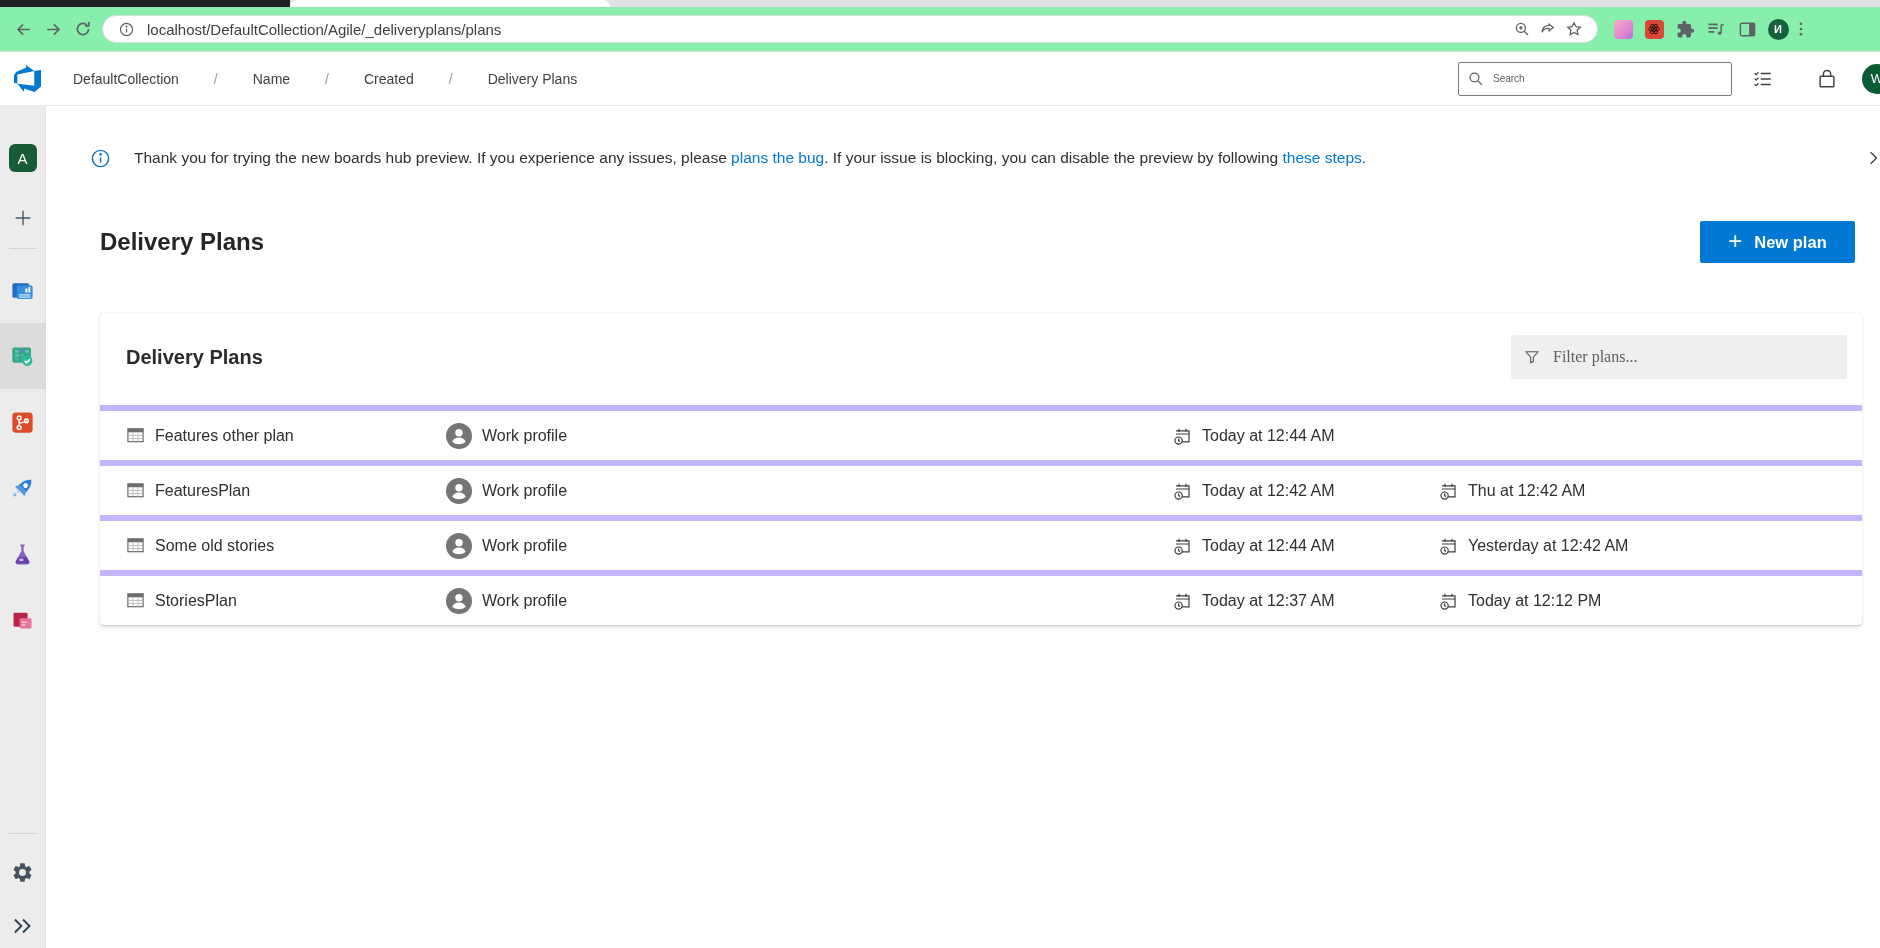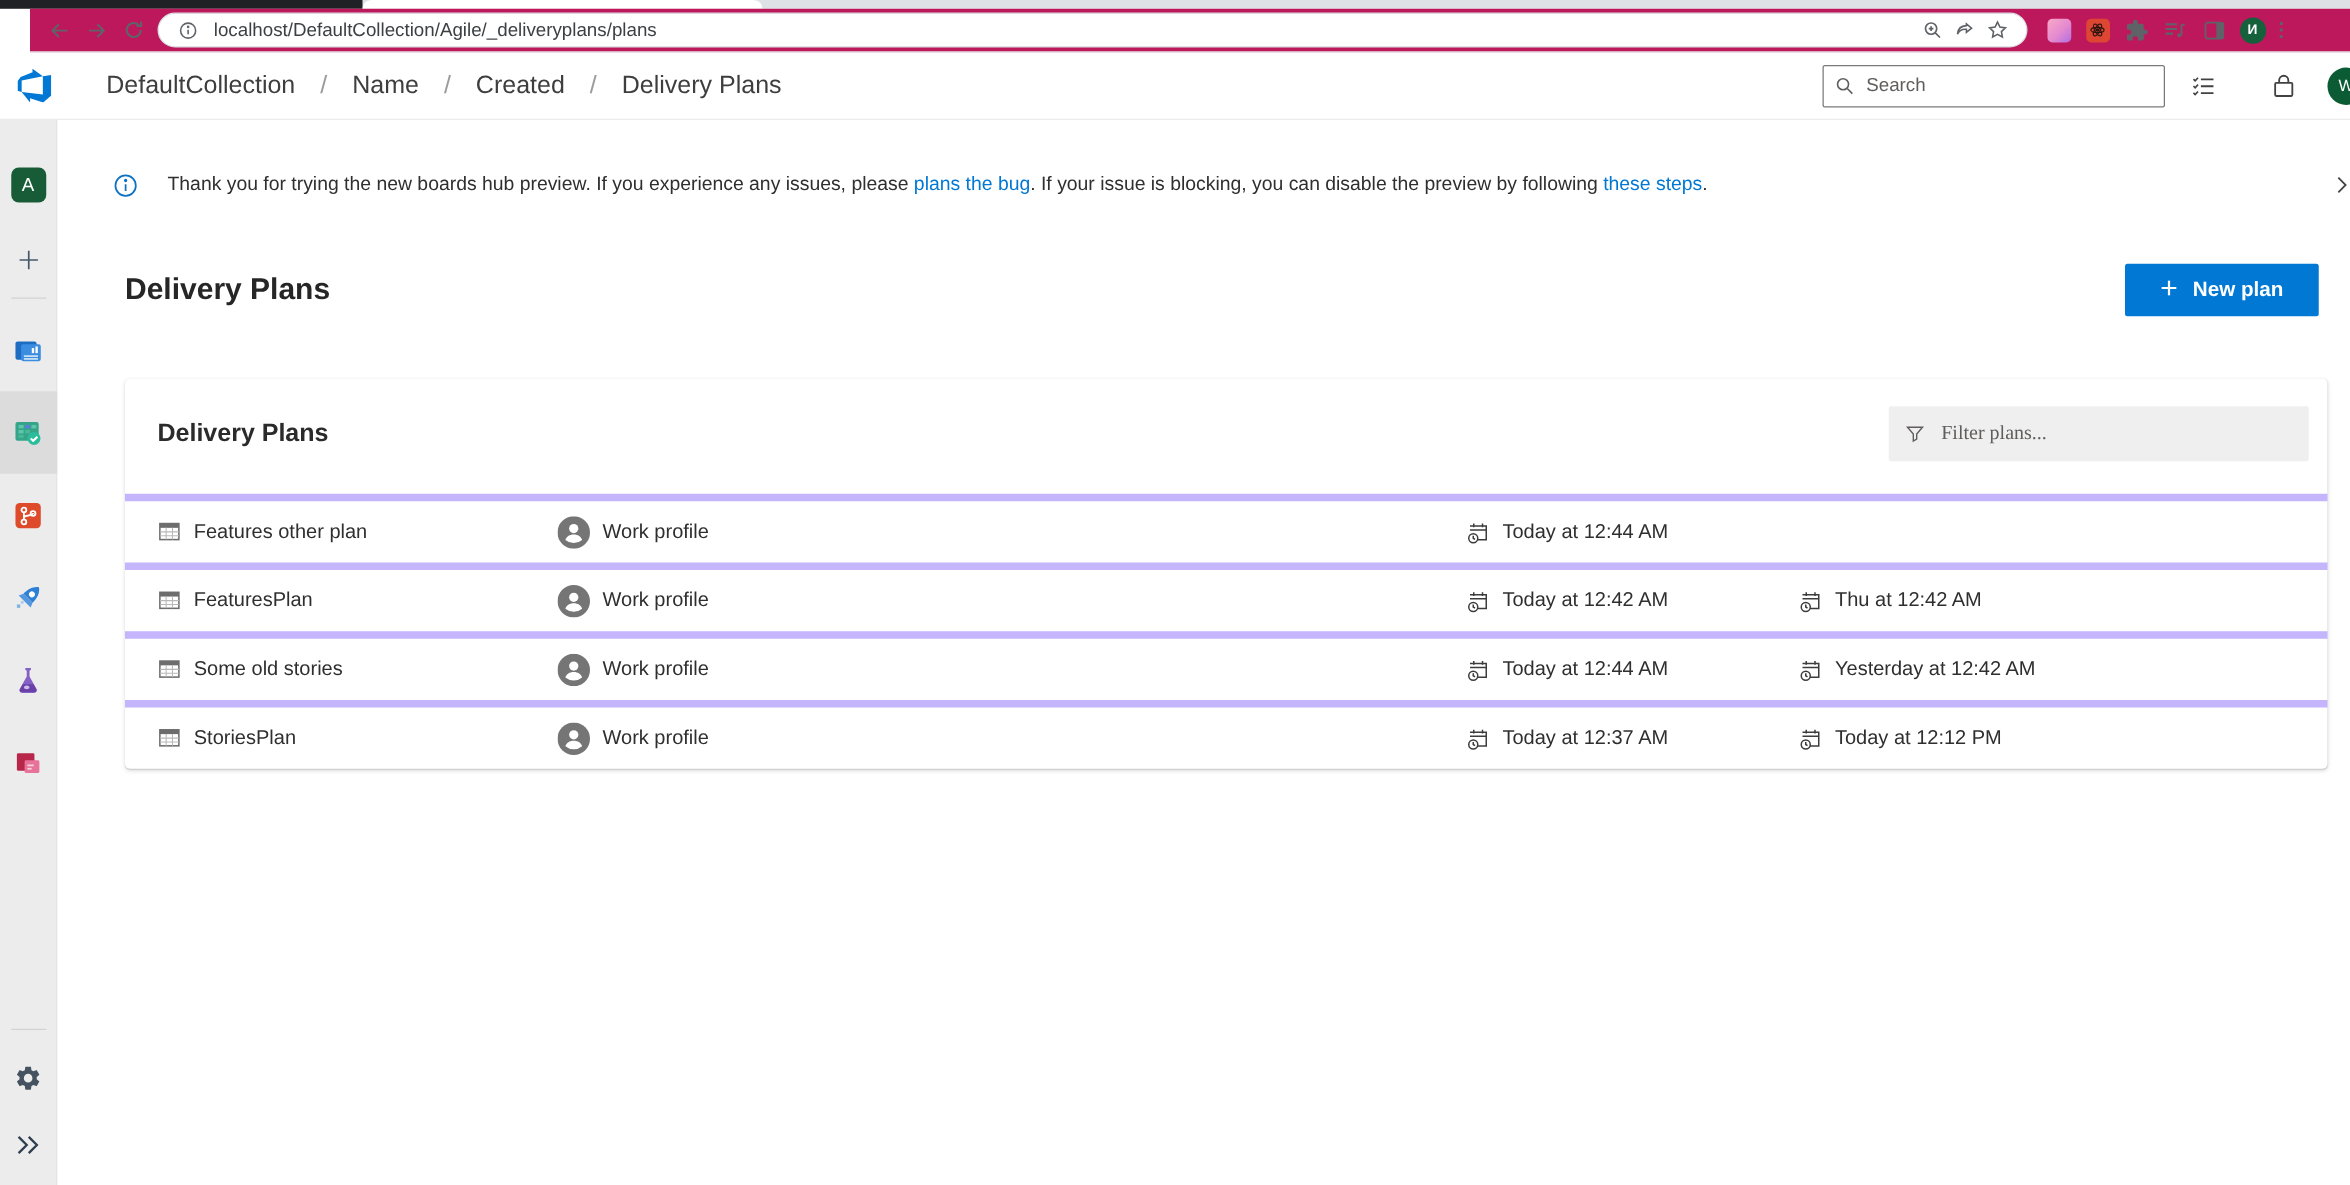--- a/index.html
+++ b/index.html
@@ -4,44 +4,44 @@
 <style>
   * { margin:0; padding:0; box-sizing:border-box; }
   html,body { width:1880px; height:948px; overflow:hidden; background:#fff;
     font-family:"Liberation Sans","DejaVu Sans",sans-serif; color:#323130; }
   svg { display:block; }
 
   
   .tabstrip { position:relative; height:7px; background:#dee1e6; }
   .tabstrip .dark { position:absolute; left:0; top:0; width:290px; height:7px; background:#202124; }
   .tabstrip .tab  { position:absolute; left:290px; top:0; width:320px; height:7px; background:#fff; border-radius:8px 8px 0 0; }
-  .toolbar { position:relative; height:35px; background:#be185d; border-bottom:1px solid #dfe1e5;
-    display:flex; align-items:center; padding:0 8px;margin-left:24px; }
+  .toolbar { position:relative; height:45px; background:#86efac; border-bottom:1px solid #dfe1e5;
+    display:flex; align-items:center; padding:0 8px; }
   .navbtn { width:30px; height:30px; display:flex; align-items:center; justify-content:center; color:#5f6368; flex:0 0 auto; }
   .omnibox { height:28px; flex:0 0 auto; width:1496px; margin-left:4px; background:#fff; border:1px solid #dadce0;
     border-radius:14px; display:flex; align-items:center; padding:0 10px; }
   .omnibox .url { flex:1 1 auto; font-size:15px; color:#3c4043; margin-left:8px; white-space:nowrap; overflow:hidden; }
   .omni-ic { width:26px; height:26px; display:flex; align-items:center; justify-content:center; color:#5f6368; flex:0 0 auto; }
   .ext-row { display:flex; align-items:center; gap:9px; margin-left:14px; flex:0 0 auto; }
   .ext { width:22px; height:22px; display:flex; align-items:center; justify-content:center; }
   .ext-grad { width:19px; height:19px; border-radius:4px; background:linear-gradient(135deg,#f9a8c5,#e48ad0 55%,#b06fe0); }
   .ext-red  { width:19px; height:19px; border-radius:4px; background:#dc4633; display:flex; align-items:center; justify-content:center; }
   .avatar-и { width:21px; height:21px; border-radius:50%; background:var(--user-avatar2); color:#fff; font-size:11px;
     font-weight:bold; display:flex; align-items:center; justify-content:center; }
 
   
   .appbar { height:54px; background:#fff; border-bottom:1px solid #ebebeb; display:flex; align-items:center; padding:0 0 0 14px; position:relative; }
   .logo { width:27px; height:27px; color:var(--accent); flex:0 0 auto; }
-  .crumbs { display:flex; align-items:center; margin-left:42px; font-size:20px; color:#3e3e3e; gap:0; }
+  .crumbs { display:flex; align-items:center; margin-left:30px; font-size:14px; color:#3e3e3e; gap:15px; }
   .crumb { padding:6px 2px; cursor:pointer; }
   .crumb-sep { color:#9b9b9b; padding:0 18px; }
   .appbar-right { position:absolute; right:0; top:0; height:100%; display:flex; align-items:center; }
   .searchbox { width:274px; height:34px; border:1px solid #7a7a7a; border-radius:2px; background:#fff;
     display:flex; align-items:center; padding:0 8px; }
-  .searchbox input { border:none; outline:none; font-size:15px; color:#737373; width:200px; margin-left:9px;
+  .searchbox input { border:none; outline:none; font-size:10px; color:#737373; width:200px; margin-left:9px;
     font-family:"Liberation Sans",sans-serif; background:transparent; }
   .searchbox input::placeholder { color:#605e5c; }
   .hd-ic { width:34px; height:34px; display:flex; align-items:center; justify-content:center; color:#424242; }
   .avatar-w { width:30px; height:30px; border-radius:50%; background:var(--user-avatar); color:#fff; font-size:13px;
     display:flex; align-items:center; justify-content:center; margin-left:18px; margin-right:-12px; flex:0 0 auto; }
 
   
   .shell { display:flex; height:852px; }
   .sidebar { width:46px; background:#ececec; border-right:1px solid #e2e2e2; display:flex; flex-direction:column;
     align-items:center; flex:0 0 auto; }

